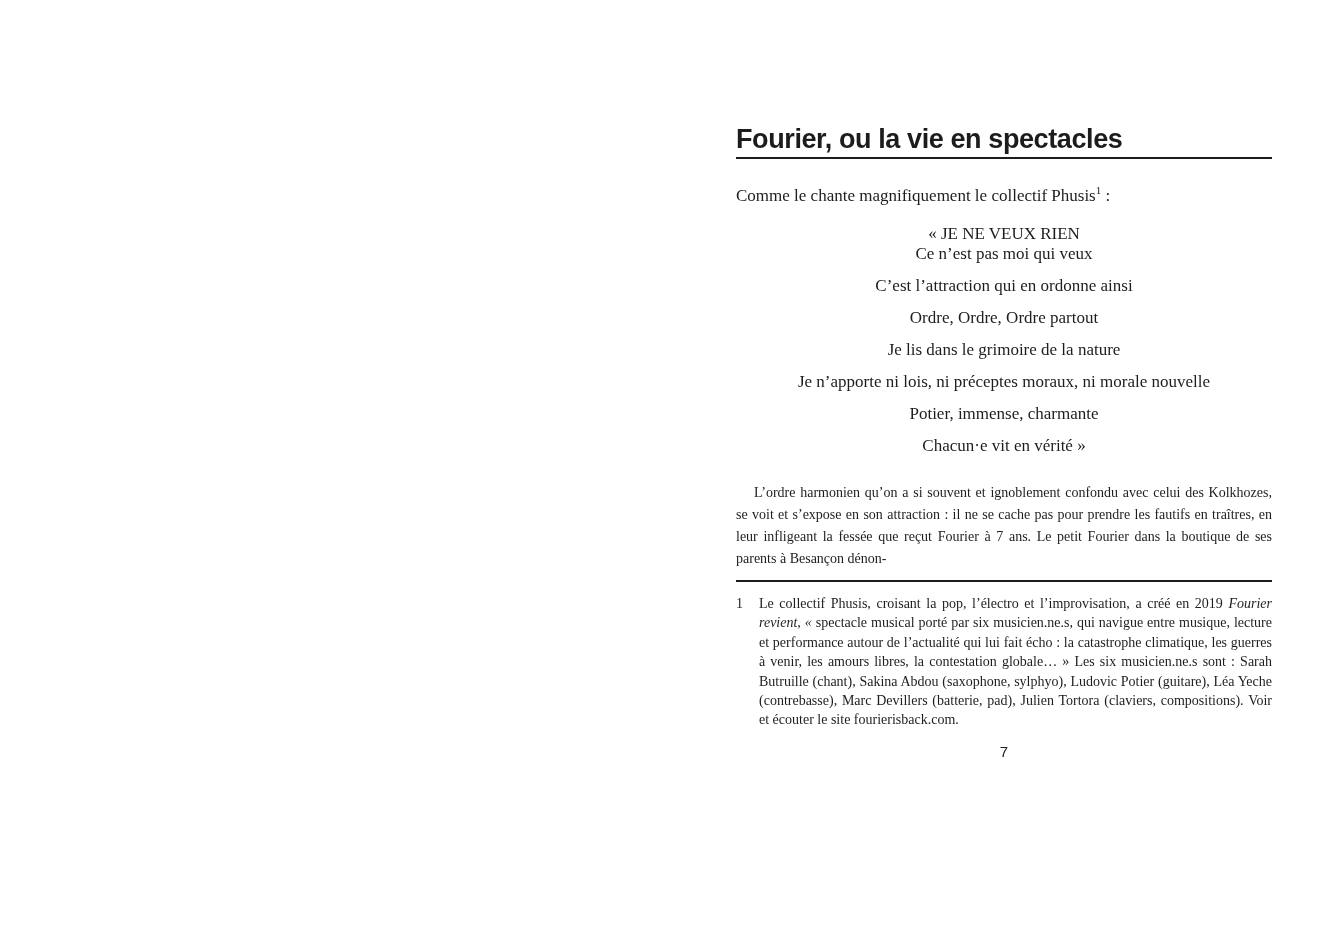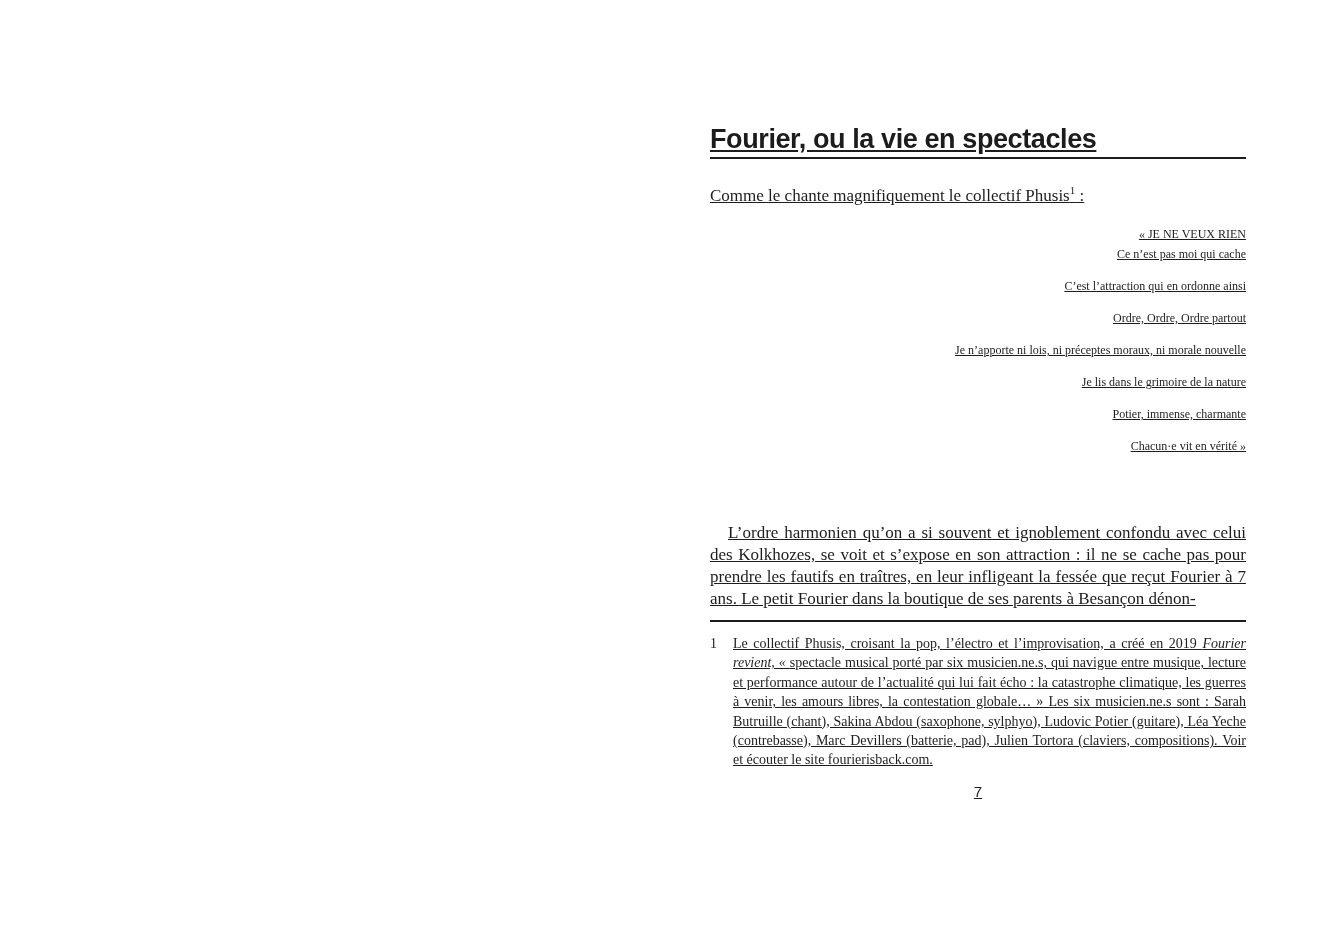--- a/index.html
+++ b/index.html
@@ -12,24 +12,23 @@
     overflow: hidden;
   }
   .page {
     position: relative;
     width: 1338px;
     height: 949px;
     background: #ffffff;
   }
   .text-column {
     position: absolute;
-    left: 710px;
+    left: 736px;
     top: 0;
     width: 536px;
-    text-decoration: underline;
   }
   .chapter-title {
     margin-top: 124px;
     font-family: "Liberation Sans", sans-serif;
     font-weight: 700;
     font-size: 27px;
     line-height: 30px;
     letter-spacing: -0.4px;
     color: #1c1c1c;
     padding-bottom: 3px;
@@ -40,34 +39,34 @@
     font-size: 17px;
     line-height: 21px;
   }
   .intro-line sup {
     font-size: 11px;
     line-height: 0;
     vertical-align: super;
   }
   .poem {
     margin-top: 18px;
-    text-align: right;
-    font-size: 12px;
+    text-align: center;
+    font-size: 17px;
   }
   .poem-line {
     line-height: 20px;
     margin-bottom: 12px;
   }
   .poem-line.tight,
   .poem-line:last-child {
     margin-bottom: 0;
   }
   .body-paragraph {
-    margin-top: 66px;
-    font-size: 17px;
+    margin-top: 26px;
+    font-size: 14px;
     line-height: 22px;
     text-align: justify;
     text-indent: 18px;
   }
   .footnote-block {
     margin-top: 10px;
     border-top: 2px solid #1c1c1c;
     padding-top: 12px;
   }
   .footnote {
@@ -98,25 +97,25 @@
 
 <div class="page">
   <div class="text-column">
 
     <h1 class="chapter-title">Fourier, ou la vie en spectacles</h1>
 
     <p class="intro-line"><span>Comme le chante magnifiquement le collectif Phusis</span><sup>1</sup><span> :</span></p>
 
     <div class="poem">
       <div class="poem-line tight">«&nbsp;JE NE VEUX RIEN</div>
-      <div class="poem-line">Ce n’est pas moi qui cache</div>
+      <div class="poem-line">Ce n’est pas moi qui veux</div>
       <div class="poem-line">C’est l’attraction qui en ordonne ainsi</div>
       <div class="poem-line">Ordre, Ordre, Ordre partout</div>
+      <div class="poem-line">Je lis dans le grimoire de la nature</div>
       <div class="poem-line">Je n’apporte ni lois, ni préceptes moraux, ni morale nouvelle</div>
-      <div class="poem-line">Je lis dans le grimoire de la nature</div>
       <div class="poem-line">Potier, immense, charmante</div>
       <div class="poem-line">Chacun·e vit en vérité&nbsp;»</div>
     </div>
 
     <p class="body-paragraph">L’ordre harmonien qu’on a si souvent et ignoblement confondu avec celui des Kolkhozes, se voit et s’expose en son attraction&nbsp;: il ne se cache pas pour prendre les fautifs en traîtres, en leur infligeant la fessée que reçut Fourier à 7 ans. Le petit Fourier dans la boutique de ses parents à Besançon dénon-</p>
 
     <div class="footnote-block">
       <p class="footnote"><span class="footnote-number">1</span><span>Le collectif Phusis, croisant la pop, l’électro et l’improvisation, a créé en 2019 </span><span class="italic">Fourier revient, «&nbsp;</span><span>spectacle musical porté par six musicien.ne.s, qui navigue entre musique, lecture et performance autour de l’actualité qui lui fait écho&nbsp;: la catastrophe climatique, les guerres à venir, les amours libres, la contestation globale…&nbsp;» Les six musicien.ne.s sont&nbsp;: Sarah Butruille (chant), Sakina Abdou (saxophone, sylphyo), Ludovic Potier (guitare), Léa Yeche (contrebasse), Marc Devillers (batterie, pad), Julien Tortora (claviers, compositions). Voir et écouter le site fourierisback.com.</span></p>
     </div>
 

